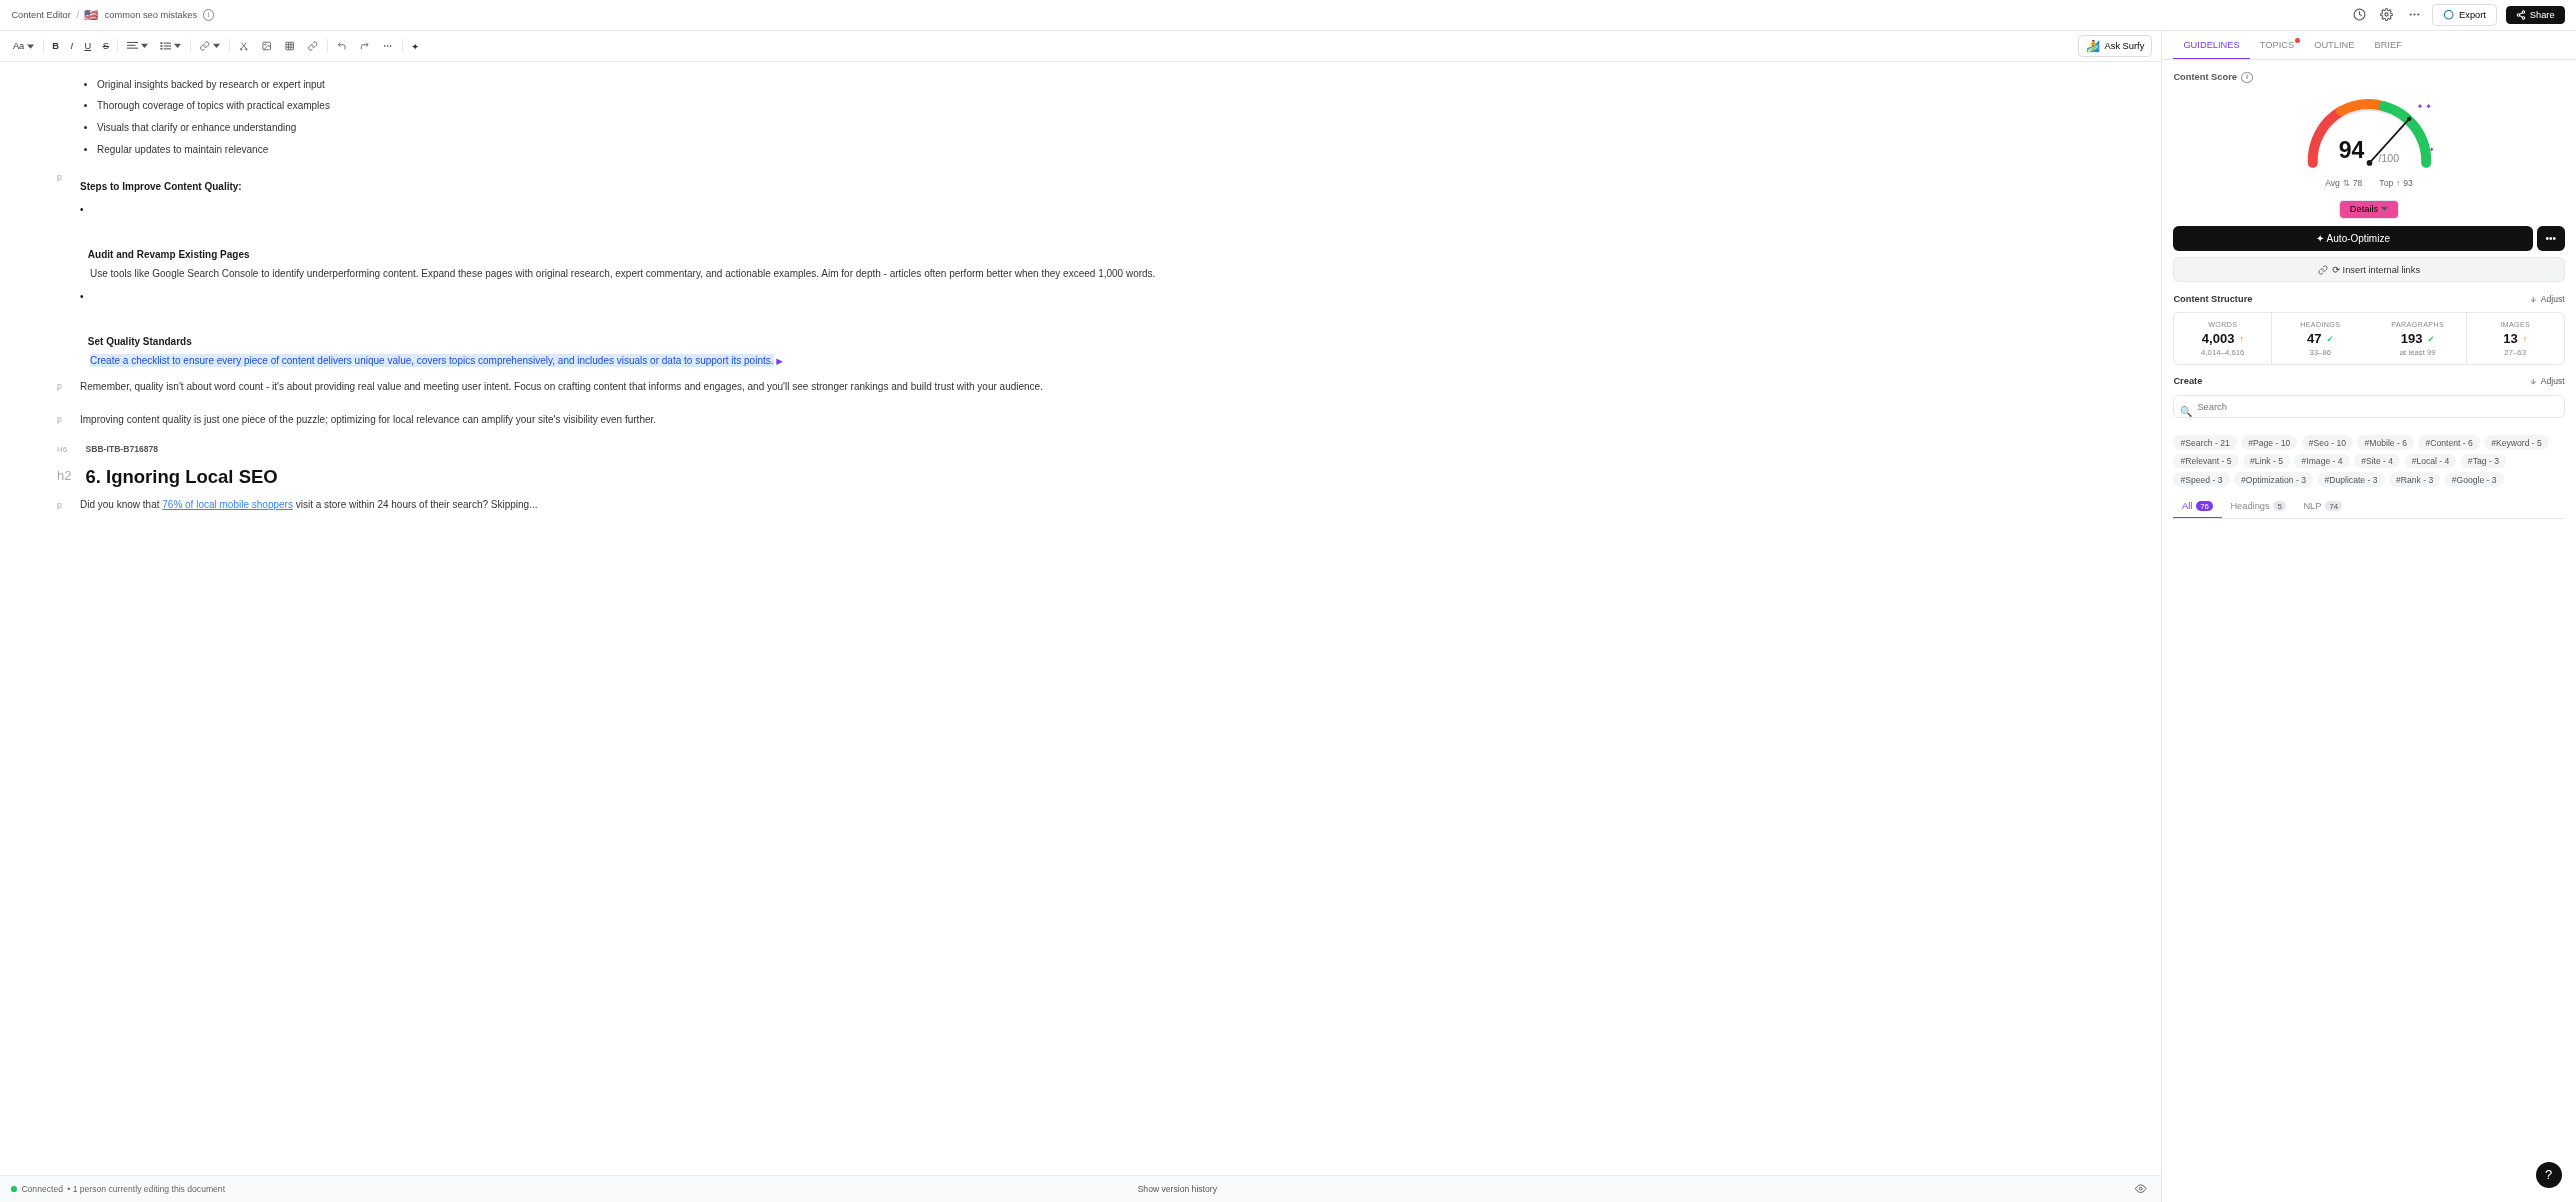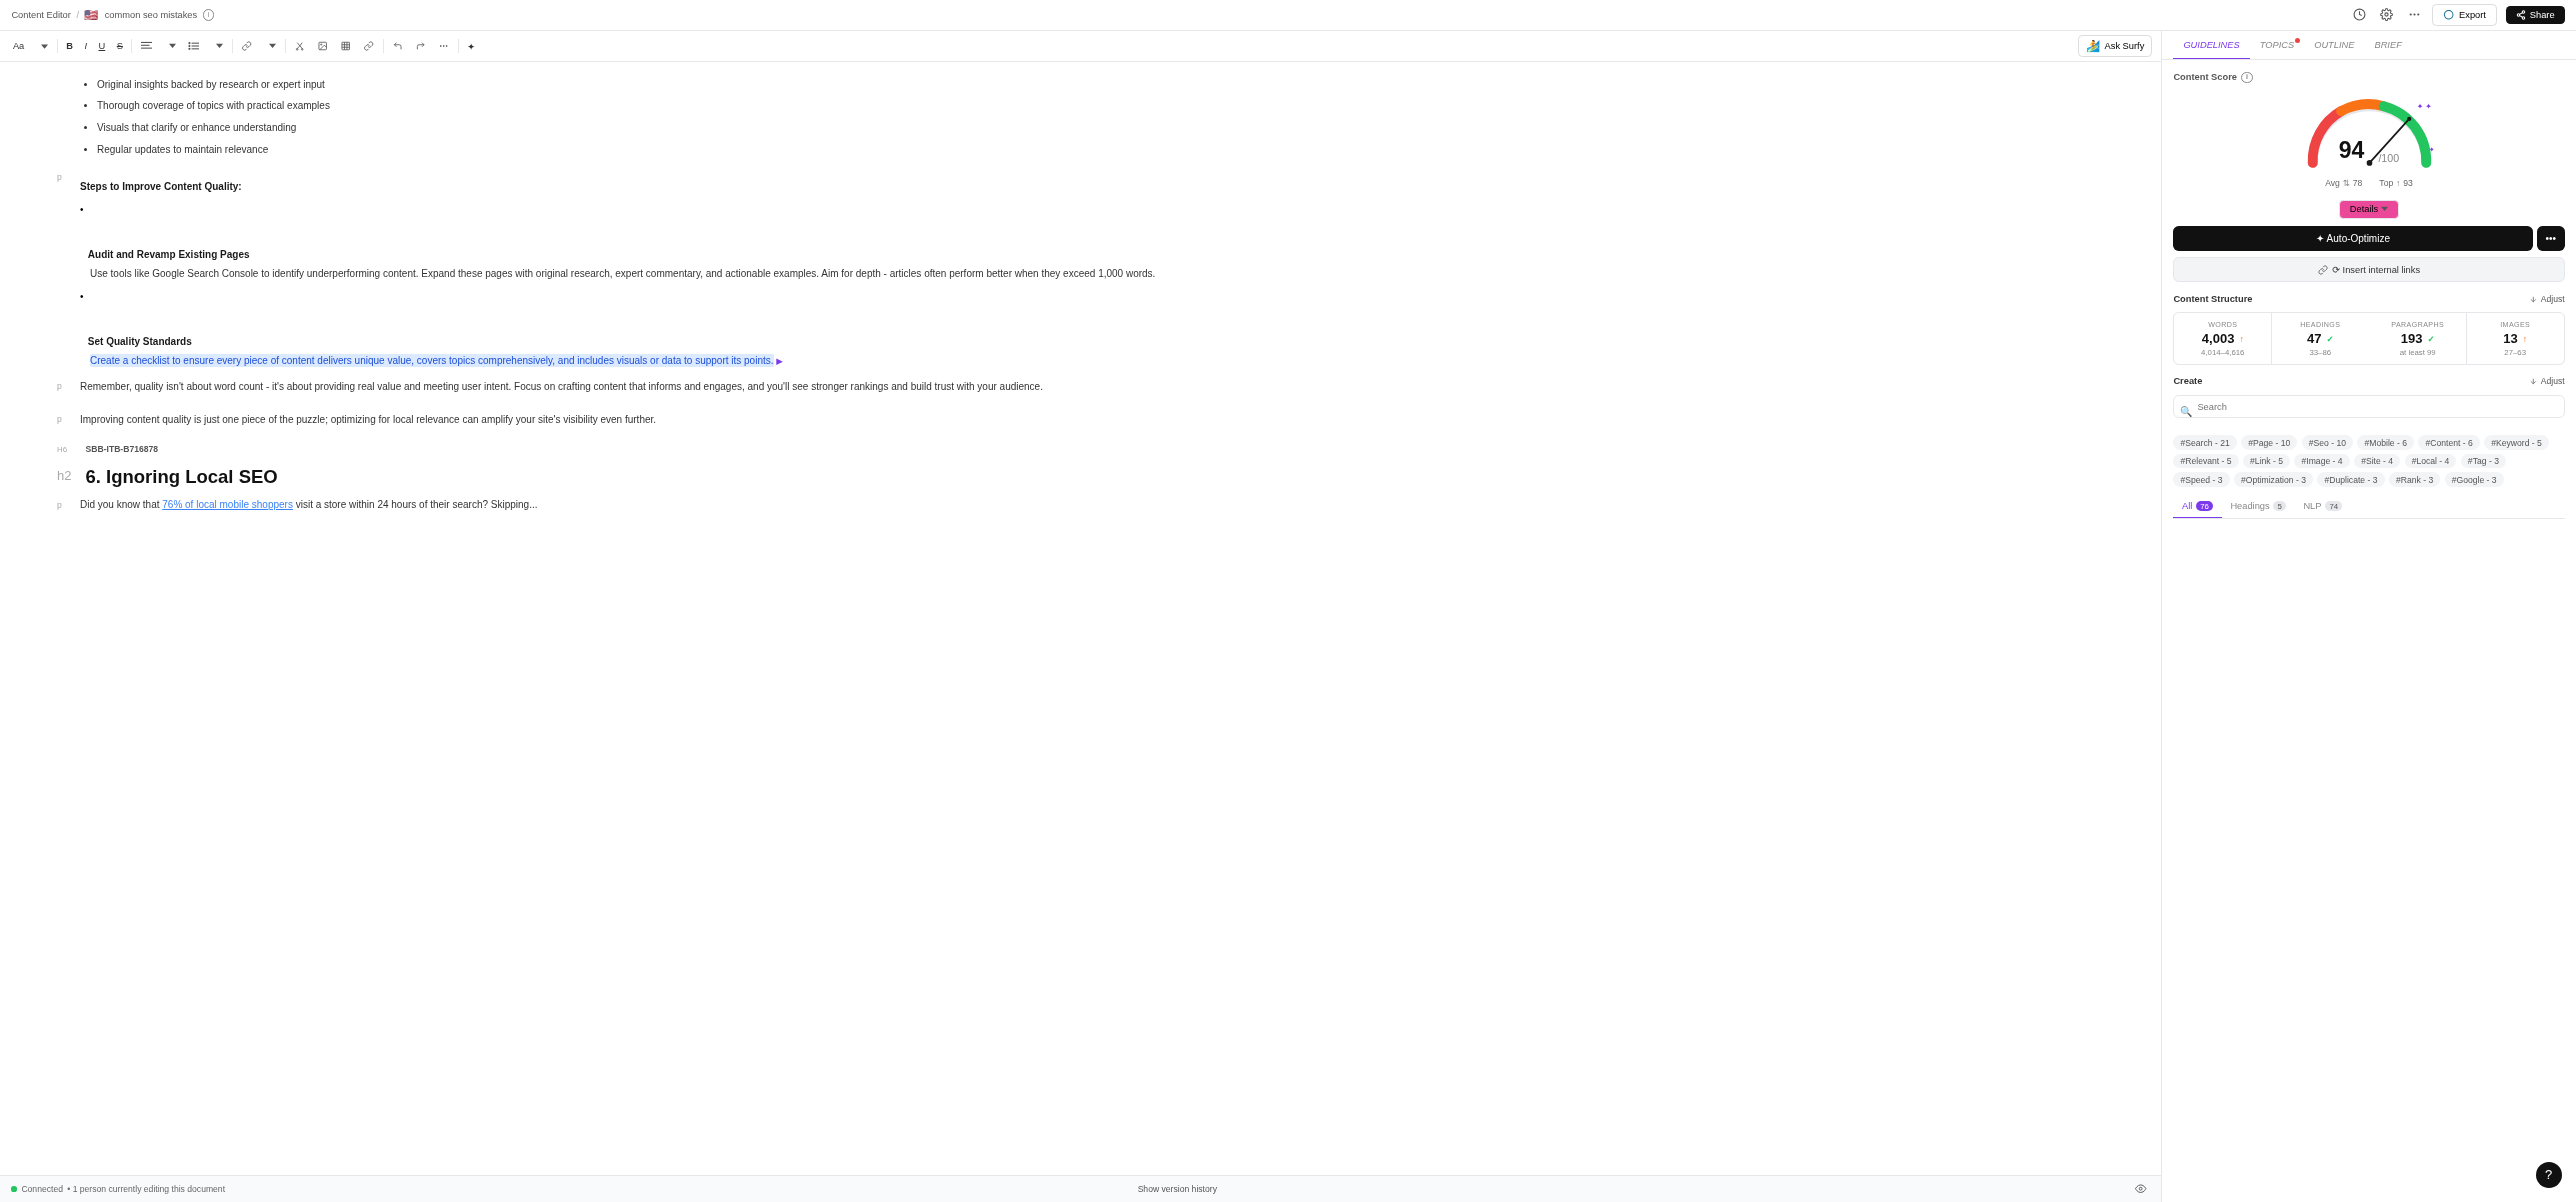--- a/index.html
+++ b/index.html
@@ -18,21 +18,21 @@
     .share-btn { display: flex; align-items: center; gap: 4.3px; padding: 4.3px 10px; border: none; border-radius: 4.3px; background: #111; color: #fff; cursor: pointer; font-size: 9.3px; }
 
     
     .main { display: flex; flex: 1; overflow: hidden; }
 
     
     .editor-area { flex: 1; display: flex; flex-direction: column; overflow: hidden; border-right: 0.7px solid #e5e7eb; }
 
     
     .toolbar { display: flex; align-items: center; gap: 2.9px; padding: 4.3px 8.6px; border-bottom: 0.7px solid #e5e7eb; flex-wrap: wrap; }
-    .toolbar-btn { background: none; border: none; cursor: pointer; padding: 2.9px 4.3px; border-radius: 2.9px; font-size: 9.3px; color: #333; display: flex; align-items: center; gap: 17px; }
+    .toolbar-btn { background: none; border: none; cursor: pointer; padding: 2.9px 4.3px; border-radius: 2.9px; font-size: 9.3px; color: #333; display: flex; align-items: center; gap: 3px; }
     .toolbar-separator { width: 0.7px; height: 14.3px; background: #e5e7eb; margin: 0 1.4px; }
     .ask-surfy-btn { display: flex; align-items: center; gap: 4.3px; padding: 2.9px 7.1px; border: 0.7px solid #ddd; border-radius: 4.3px; background: #fff; cursor: pointer; font-size: 9.3px; margin-left: auto; }
 
     
     .editor-content { flex: 1; overflow-y: auto; padding: 14.3px 28.5px 14.3px 57px; }
     .bullet-list { list-style: disc; padding-left: 17px; }
     .bullet-list li { margin-bottom: 5.7px; color: #333; line-height: 1.6; font-size: 10px; }
     .section-heading { font-size: 10px; font-weight: 700; color: #1a1a1a; margin: 11.4px 0 5.7px; }
     .para-label { color: #aaa; font-size: 8.6px; margin-right: 5.7px; }
     .h6-label { color: #aaa; font-size: 7.8px; margin-right: 5.7px; font-weight: normal; }
@@ -52,21 +52,21 @@
     .bullet-row .label-col { min-width: 23px; }
 
     
     .status-bar { display: flex; align-items: center; justify-content: space-between; padding: 4.3px 11.4px; border-top: 0.7px solid #e5e7eb; background: #f9fafb; font-size: 8.6px; color: #666; }
     .status-left { display: flex; align-items: center; gap: 4.3px; }
     .green-dot { width: 5.7px; height: 5.7px; border-radius: 50%; background: #22c55e; }
     .version-btn { background: none; border: none; font-size: 8.6px; color: #555; cursor: pointer; }
 
     
     .right-panel { width: 414px; display: flex; flex-direction: column; overflow: hidden; background: #fff; }
-    .panel-tabs { display: flex; border-bottom: 0.7px solid #e5e7eb; padding: 0 11.4px; font-style: italic; }
+    .panel-tabs { display: flex; border-bottom: 0.7px solid #e5e7eb; padding: 0 11.4px; }
     .panel-tab { padding: 8.6px 10px; font-size: 9.3px; font-weight: 500; color: #888; cursor: pointer; border-bottom: 1.4px solid transparent; position: relative; }
     .panel-tab.active { color: #7c3aed; border-bottom-color: #7c3aed; }
     .panel-tab .dot { width: 5px; height: 5px; border-radius: 50%; background: #ef4444; position: absolute; top: 7.1px; right: 4.3px; }
     .panel-body { flex: 1; overflow-y: auto; padding: 11.4px; }
 
     
     .score-section { display: flex; flex-direction: column; align-items: center; margin-bottom: 11.4px; }
     .score-label { font-size: 9.3px; color: #555; display: flex; align-items: center; gap: 4.3px; align-self: flex-start; margin-bottom: 8.6px; font-weight: 600; }
     .gauge-container { position: relative; width: 143px; height: 78px; margin: 0 auto 5.7px; }
     .gauge-svg { width: 143px; height: 78px; }

